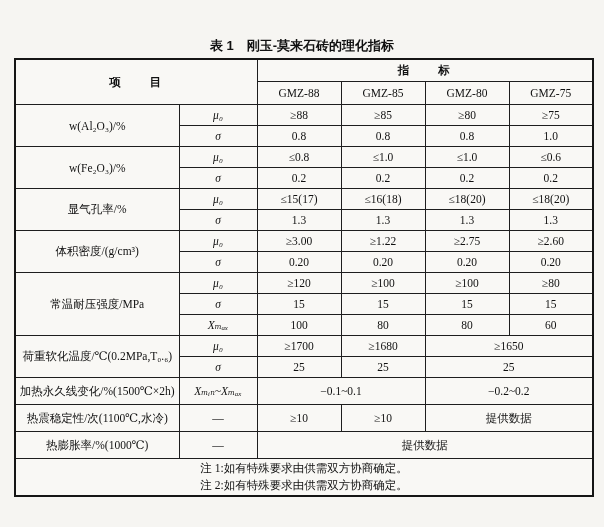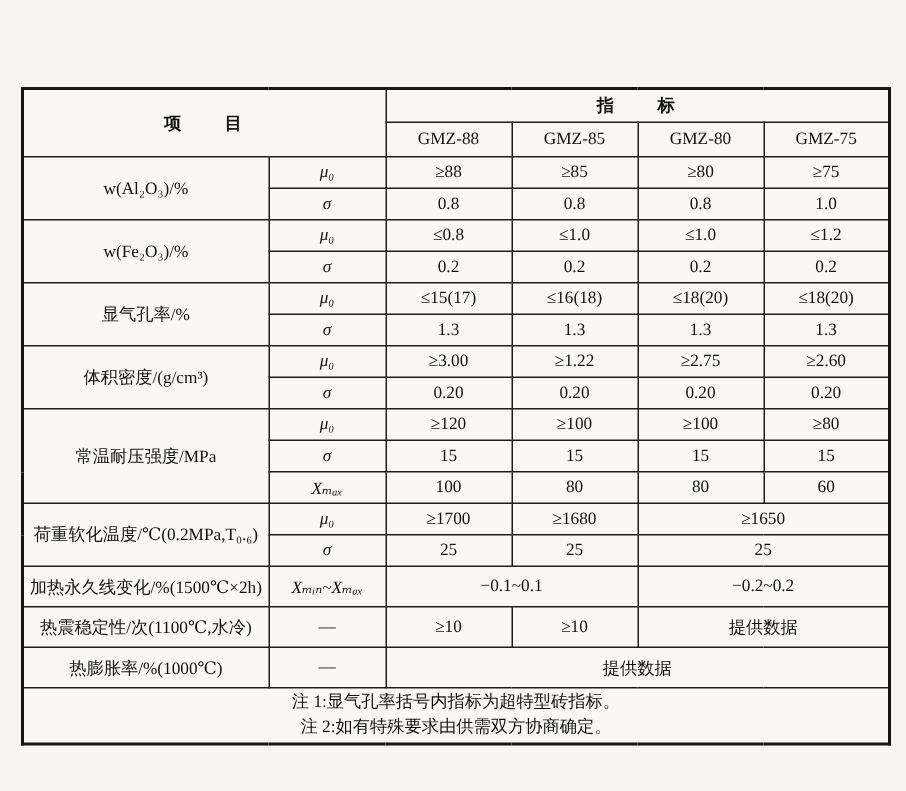--- a/index.html
+++ b/index.html
@@ -60,20 +60,21 @@
     font-size: 11.5px;
     white-space: normal;
   }
   td.notes .note-line { line-height: 17px; }
 </style>
 </head>
 <body>
 
 <div class="page">
 
+  <div class="caption">表 1　刚玉-莫来石砖的理化指标</div>
 
   <table class="spec">
     <colgroup>
       <col style="width:164px">
         <col style="width:78px">
       <col style="width:84px">
         <col style="width:84px">
         <col style="width:84px">
         <col style="width:84px">
     </colgroup>
@@ -105,21 +106,21 @@
       <td>0.8</td>
       <td>1.0</td>
     </tr>
 
     <tr class="r22">
       <td rowspan="2" class="label">w(Fe₂O₃)/%</td>
       <td class="stat">μ₀</td>
       <td>≤0.8</td>
       <td>≤1.0</td>
       <td>≤1.0</td>
-      <td>≤1.2</td>
+      <td>≤0.6</td>
     </tr>
     <tr class="r22">
       <td class="stat">σ</td>
       <td>0.2</td>
       <td>0.2</td>
       <td>0.2</td>
       <td>0.2</td>
     </tr>
 
     <tr class="r22">
@@ -207,20 +208,20 @@
     </tr>
 
     <tr class="r28">
       <td class="label">热膨胀率/%(1000℃)</td>
       <td class="stat dash">—</td>
       <td colspan="4">提供数据</td>
     </tr>
 
     <tr>
       <td colspan="6" class="notes">
-        <div class="note-line">注 1:显气孔率括号内指标为超特型砖指标。</div>
+        <div class="note-line">注 1:如有特殊要求由供需双方协商确定。</div>
         <div class="note-line">注 2:如有特殊要求由供需双方协商确定。</div>
       </td>
     </tr>
   </tbody>
     </table>
 
 </div>
 
 </body></html>

